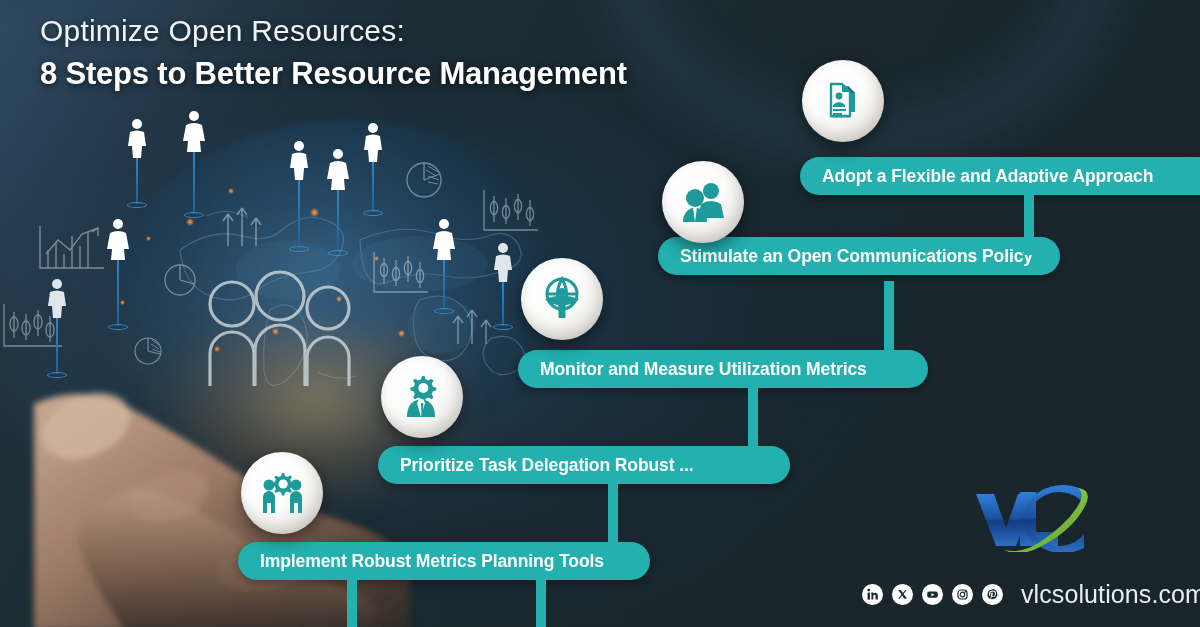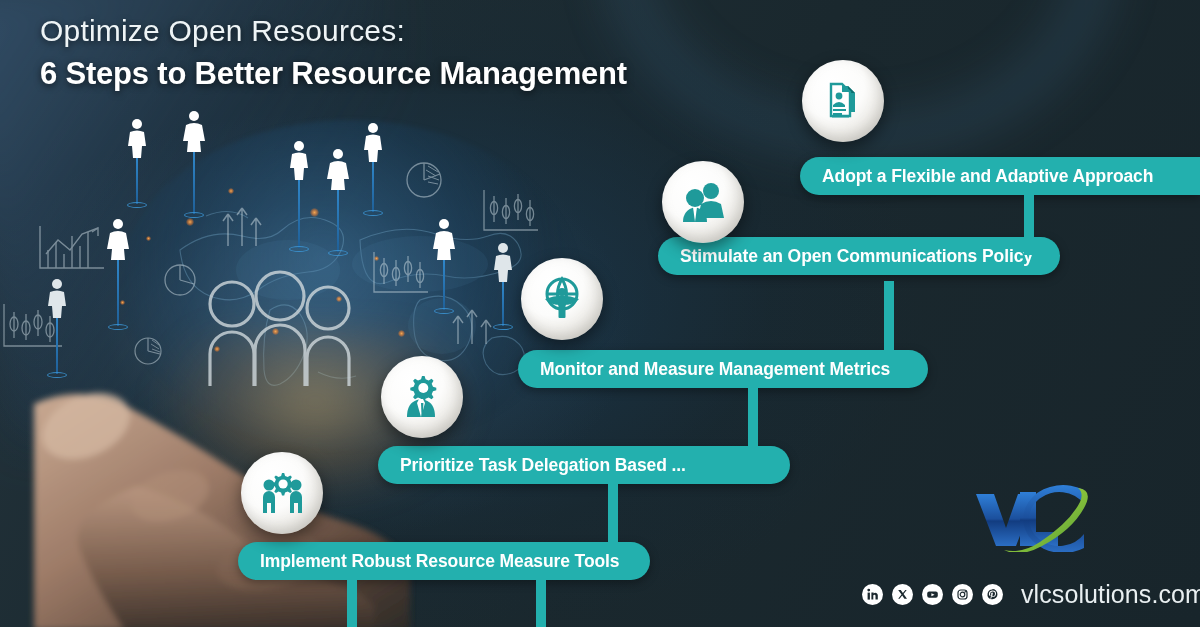--- a/index.html
+++ b/index.html
@@ -396,21 +396,21 @@
           <circle cx="11" cy="6" r="5"></circle>
           <path d="M4,14 q7,-3 14,0 l2,14 l-4,0 l-1,12 l-8,0 l-1,-12 l-4,0z"></path>
         </g>
       </svg>
     <div class="stem" style="height:44px;"></div>
       <div class="base" style="top:82px;"></div>
   </div>
 
   <div class="title-wrap">
     <div class="title-line1">Optimize Open Resources:</div>
-    <div class="title-line2">6 Steps to Better Resource Management</div>
+    <div class="title-line2">8 Steps to Better Resource Management</div>
   </div>
 
   <div class="connector" style="left:1024px; top:183px; height:72px;"></div>
   <div class="connector" style="left:884px; top:281px; height:74px;"></div>
   <div class="connector" style="left:748px; top:379px; height:72px;"></div>
   <div class="connector" style="left:608px; top:474px; height:74px;"></div>
   <div class="connector" style="left:347px; top:572px; height:55px;"></div>
   <div class="connector" style="left:536px; top:572px; height:55px;"></div>
 
   <div class="badge" style="left:802px; top:60px;">
@@ -462,52 +462,52 @@
         <path d="M23,3 q9,15 0,30 q-9,-15 0,-30z"></path>
       </g>
       <g fill="#1f9a9a">
         <circle cx="23" cy="16" r="4"></circle>
         <path d="M6,23 q17,-7 34,0 q-4,6 -17,6 q-13,0 -17,-6z"></path>
         <rect x="19.5" y="22" width="7" height="20" rx="1"></rect>
       </g>
     </svg>
   </div>
   <div class="pill" style="left:518px; top:350px; width:410px;">
-    <span>Monitor and Measure Management Metrics</span>
+    <span>Monitor and Measure Utilization Metrics</span>
   </div>
 
   <div class="badge" style="left:381px; top:356px;">
     <svg width="46" height="44" viewBox="0 0 46 44">
       <g fill="#1f9a9a">
         <path d="M23,1 l2.6,0 l1,3.3 l3,1.3 l3-1.8 l1.9,1.9 l-1.8,3 l1.3,3 l3.3,1 l0,2.6 l-3.3,1 l-1.3,3 l1.8,3 l-1.9,1.9 l-3,-1.8 l-3,1.3 l-1,3.3 l-2.6,0 l-1,-3.3 l-3,-1.3 l-3,1.8 l-1.9,-1.9 l1.8,-3 l-1.3,-3 l-3.3,-1 l0,-2.6 l3.3,-1 l1.3,-3 l-1.8,-3 l1.9,-1.9 l3,1.8 l3,-1.3z"></path>
         <circle cx="24.3" cy="13" r="5" fill="#ffffff"></circle>
         <path d="M8,42 q0,-14 10,-17 l4,-1 l4,1 q10,3 10,17z"></path>
         <path d="M20,24 l4,0 l2,4 l-4,14 l-4,-14z" fill="#ffffff"></path>
         <path d="M22,28 l2.4,0 l-0.6,14 l-1.2,0z" fill="#1f9a9a"></path>
       </g>
     </svg>
   </div>
   <div class="pill" style="left:378px; top:446px; width:412px;">
-    <span>Prioritize Task Delegation Based ...</span>
+    <span>Prioritize Task Delegation Robust ...</span>
   </div>
 
   <div class="badge" style="left:241px; top:452px;">
     <svg width="48" height="44" viewBox="0 0 48 44">
       <g fill="#1f9a9a">
         <path d="M24,2 l2.2,0 l0.9,2.9 l2.6,1.1 l2.6,-1.6 l1.6,1.6 l-1.6,2.6 l1.1,2.6 l2.9,0.9 l0,2.2 l-2.9,0.9 l-1.1,2.6 l1.6,2.6 l-1.6,1.6 l-2.6,-1.6 l-2.6,1.1 l-0.9,2.9 l-2.2,0 l-0.9,-2.9 l-2.6,-1.1 l-2.6,1.6 l-1.6,-1.6 l1.6,-2.6 l-1.1,-2.6 l-2.9,-0.9 l0,-2.2 l2.9,-0.9 l1.1,-2.6 l-1.6,-2.6 l1.6,-1.6 l2.6,1.6 l2.6,-1.1z"></path>
         <circle cx="25.1" cy="13" r="4.6" fill="#ffffff"></circle>
         <circle cx="11" cy="14" r="5.5"></circle>
         <path d="M5,42 l0,-16 a6,6 0 0 1 12,0 l0,16 l-4,0 l0,-10 l-4,0 l0,10z"></path>
         <circle cx="38" cy="14" r="5.5"></circle>
         <path d="M32,42 l0,-16 a6,6 0 0 1 12,0 l0,16 l-4,0 l0,-10 l-4,0 l0,10z"></path>
       </g>
     </svg>
   </div>
   <div class="pill" style="left:238px; top:542px; width:412px;">
-    <span>Implement Robust Resource Measure Tools</span>
+    <span>Implement Robust Metrics Planning Tools</span>
   </div>
 
   <svg class="logo" viewBox="0 0 130 70">
     <defs>
       <linearGradient id="lgBlue" x1="0" y1="0" x2="0" y2="1">
         <stop offset="0%" stop-color="#2f7fd8"></stop>
         <stop offset="48%" stop-color="#1b4f9c"></stop>
         <stop offset="52%" stop-color="#123c80"></stop>
         <stop offset="100%" stop-color="#2b6ec4"></stop>
       </linearGradient>

